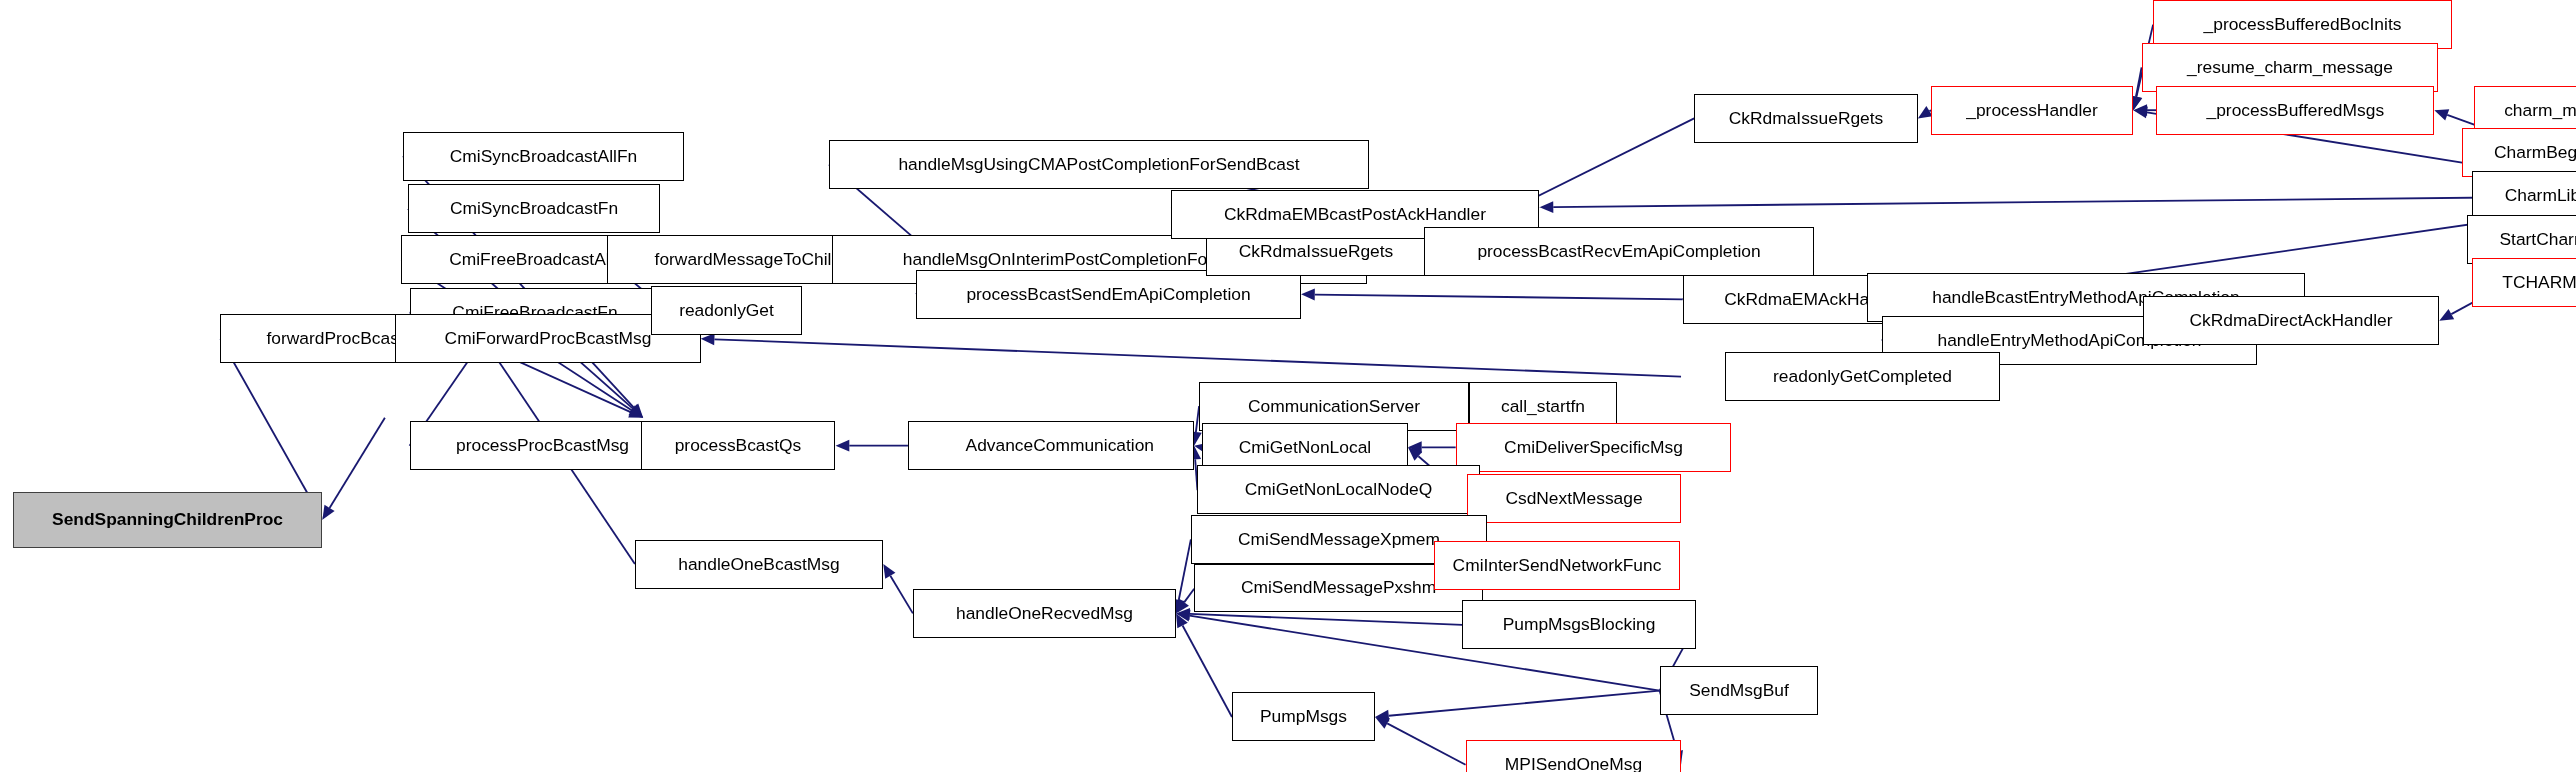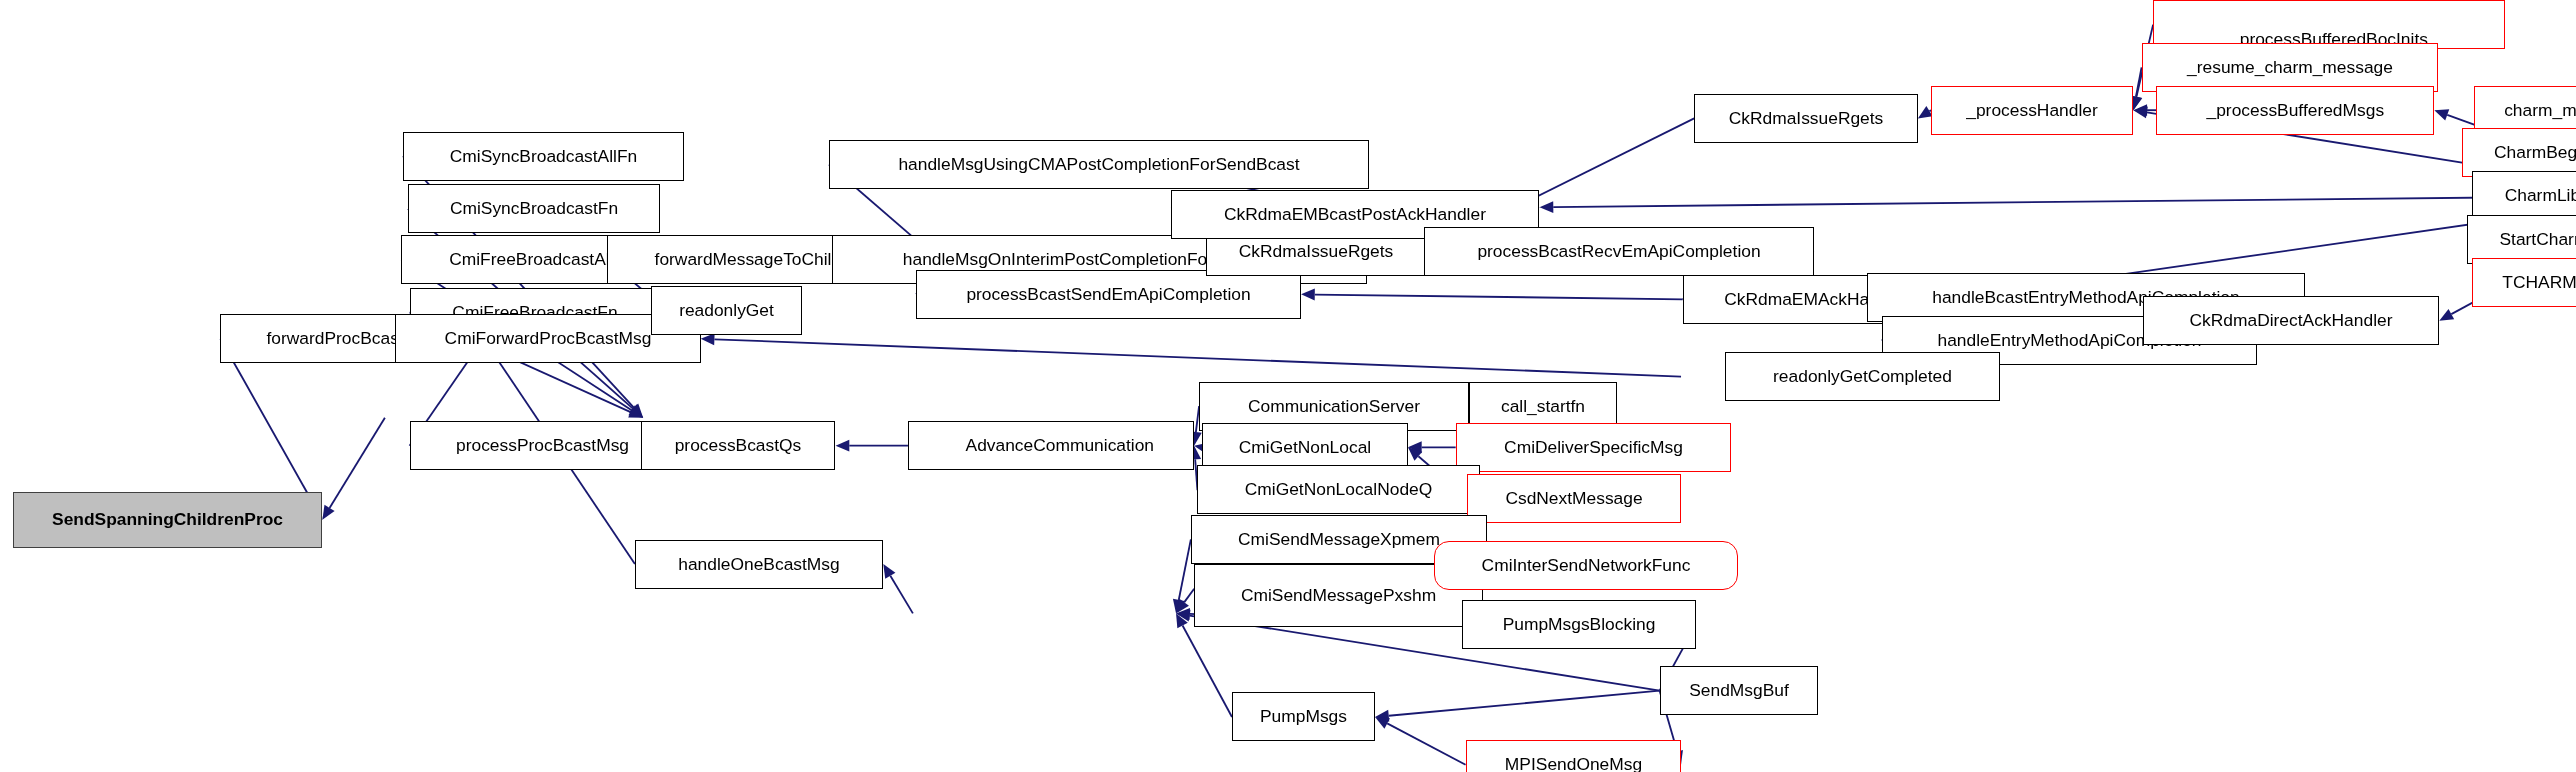--- a/index.html
+++ b/index.html
@@ -244,21 +244,21 @@
     </div>
     <div class="node" style="left: 1681px; top: 352px; width: 275px; height: 49px; margin-left: 44px;">
       <span class="node-label">readonlyGetCompleted</span>
     </div>
     <div class="node" style="left: 1694px; top: 94px; width: 224px; height: 49px;">
       <span class="node-label">CkRdmaIssueRgets</span>
     </div>
     <div class="node red" style="left: 1931px; top: 86px; width: 202px; height: 49px;">
       <span class="node-label">_processHandler</span>
     </div>
-    <div class="node red" style="left: 2153px; top: 0px; width: 352px; height: 49px; align-items: flex-end;">
+    <div class="node red" style="left: 2153px; top: 0px; width: 299px; height: 49px;">
       <span class="node-label">_processBufferedBocInits</span>
     </div>
     <div class="node red" style="left: 2142px; top: 43px; width: 296px; height: 49px;">
       <span class="node-label">_resume_charm_message</span>
     </div>
     <div class="node red" style="left: 2156px; top: 86px; width: 278px; height: 49px; padding-left: 7px;">
       <span class="node-label">_processBufferedMsgs</span>
     </div>
     <div class="node red" style="left: 2474px; top: 86px; width: 156px; height: 49px;">
       <span class="node-label">charm_main</span>
@@ -298,27 +298,30 @@
     </div>
     <div class="node" style="left: 1197px; top: 465px; width: 283px; height: 49px;">
       <span class="node-label">CmiGetNonLocalNodeQ</span>
     </div>
     <div class="node red" style="left: 1467px; top: 474px; width: 214px; height: 49px;">
       <span class="node-label">CsdNextMessage</span>
     </div>
     <div class="node" style="left: 635px; top: 540px; width: 248px; height: 49px;">
       <span class="node-label">handleOneBcastMsg</span>
     </div>
+    <div class="node" style="left: 913px; top: 589px; width: 263px; height: 49px;">
+      <span class="node-label">handleOneRecvedMsg</span>
+    </div>
     <div class="node" style="left: 1191px; top: 515px; width: 296px; height: 49px;">
       <span class="node-label">CmiSendMessageXpmem</span>
     </div>
-    <div class="node" style="left: 1194px; top: 564px; width: 289px; height: 63px;">
+    <div class="node" style="left: 1194px; top: 564px; width: 289px; height: 48px;">
       <span class="node-label">CmiSendMessagePxshm</span>
     </div>
-    <div class="node red" style="left: 1434px; top: 541px; width: 304px; height: 49px; border-radius: 15px;">
+    <div class="node red" style="left: 1434px; top: 541px; width: 246px; height: 49px;">
       <span class="node-label">CmiInterSendNetworkFunc</span>
     </div>
     <div class="node" style="left: 1462px; top: 600px; width: 234px; height: 49px;">
       <span class="node-label">PumpMsgsBlocking</span>
     </div>
     <div class="node" style="left: 1660px; top: 666px; width: 158px; height: 49px;">
       <span class="node-label">SendMsgBuf</span>
     </div>
     <div class="node" style="left: 1232px; top: 692px; width: 143px; height: 49px;">
       <span class="node-label">PumpMsgs</span>

